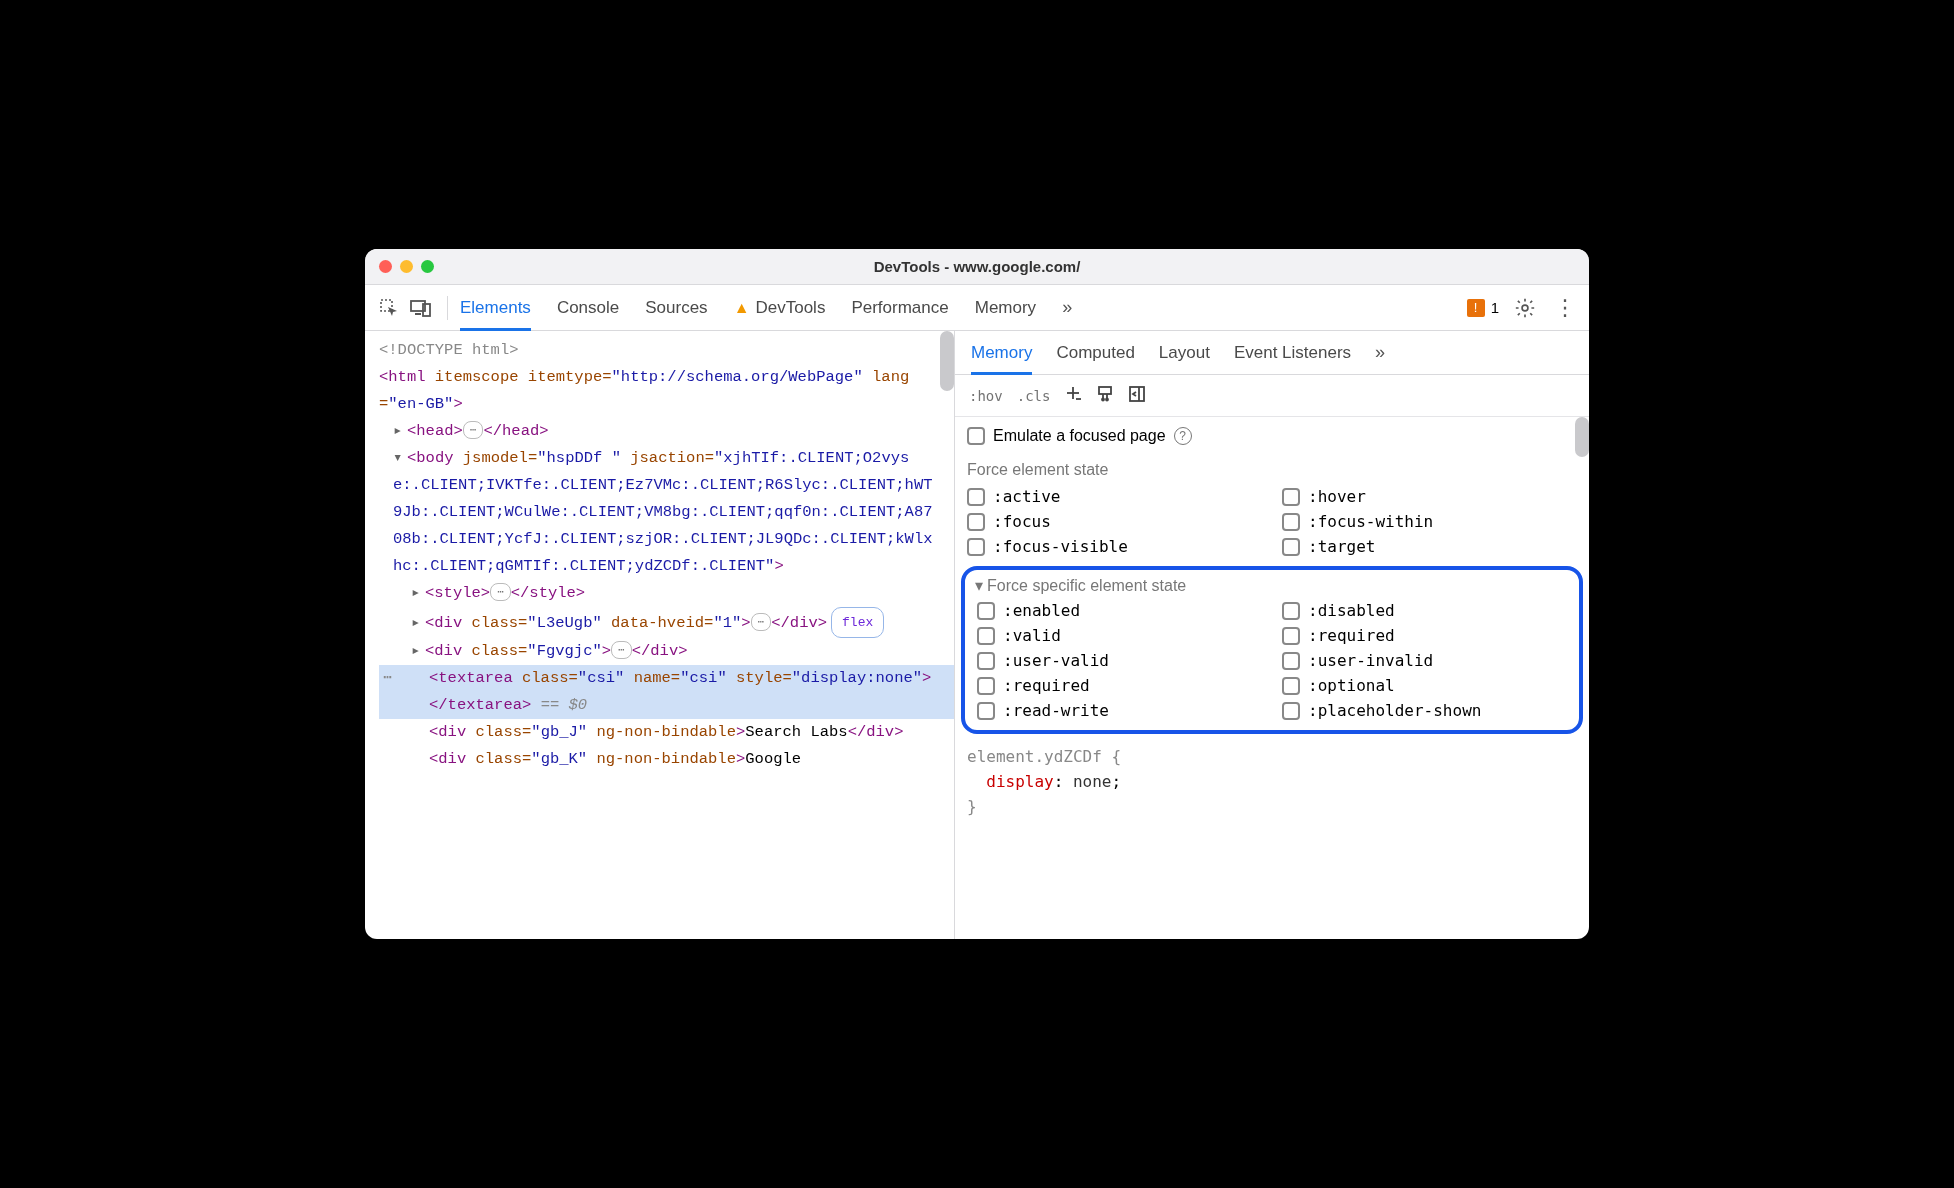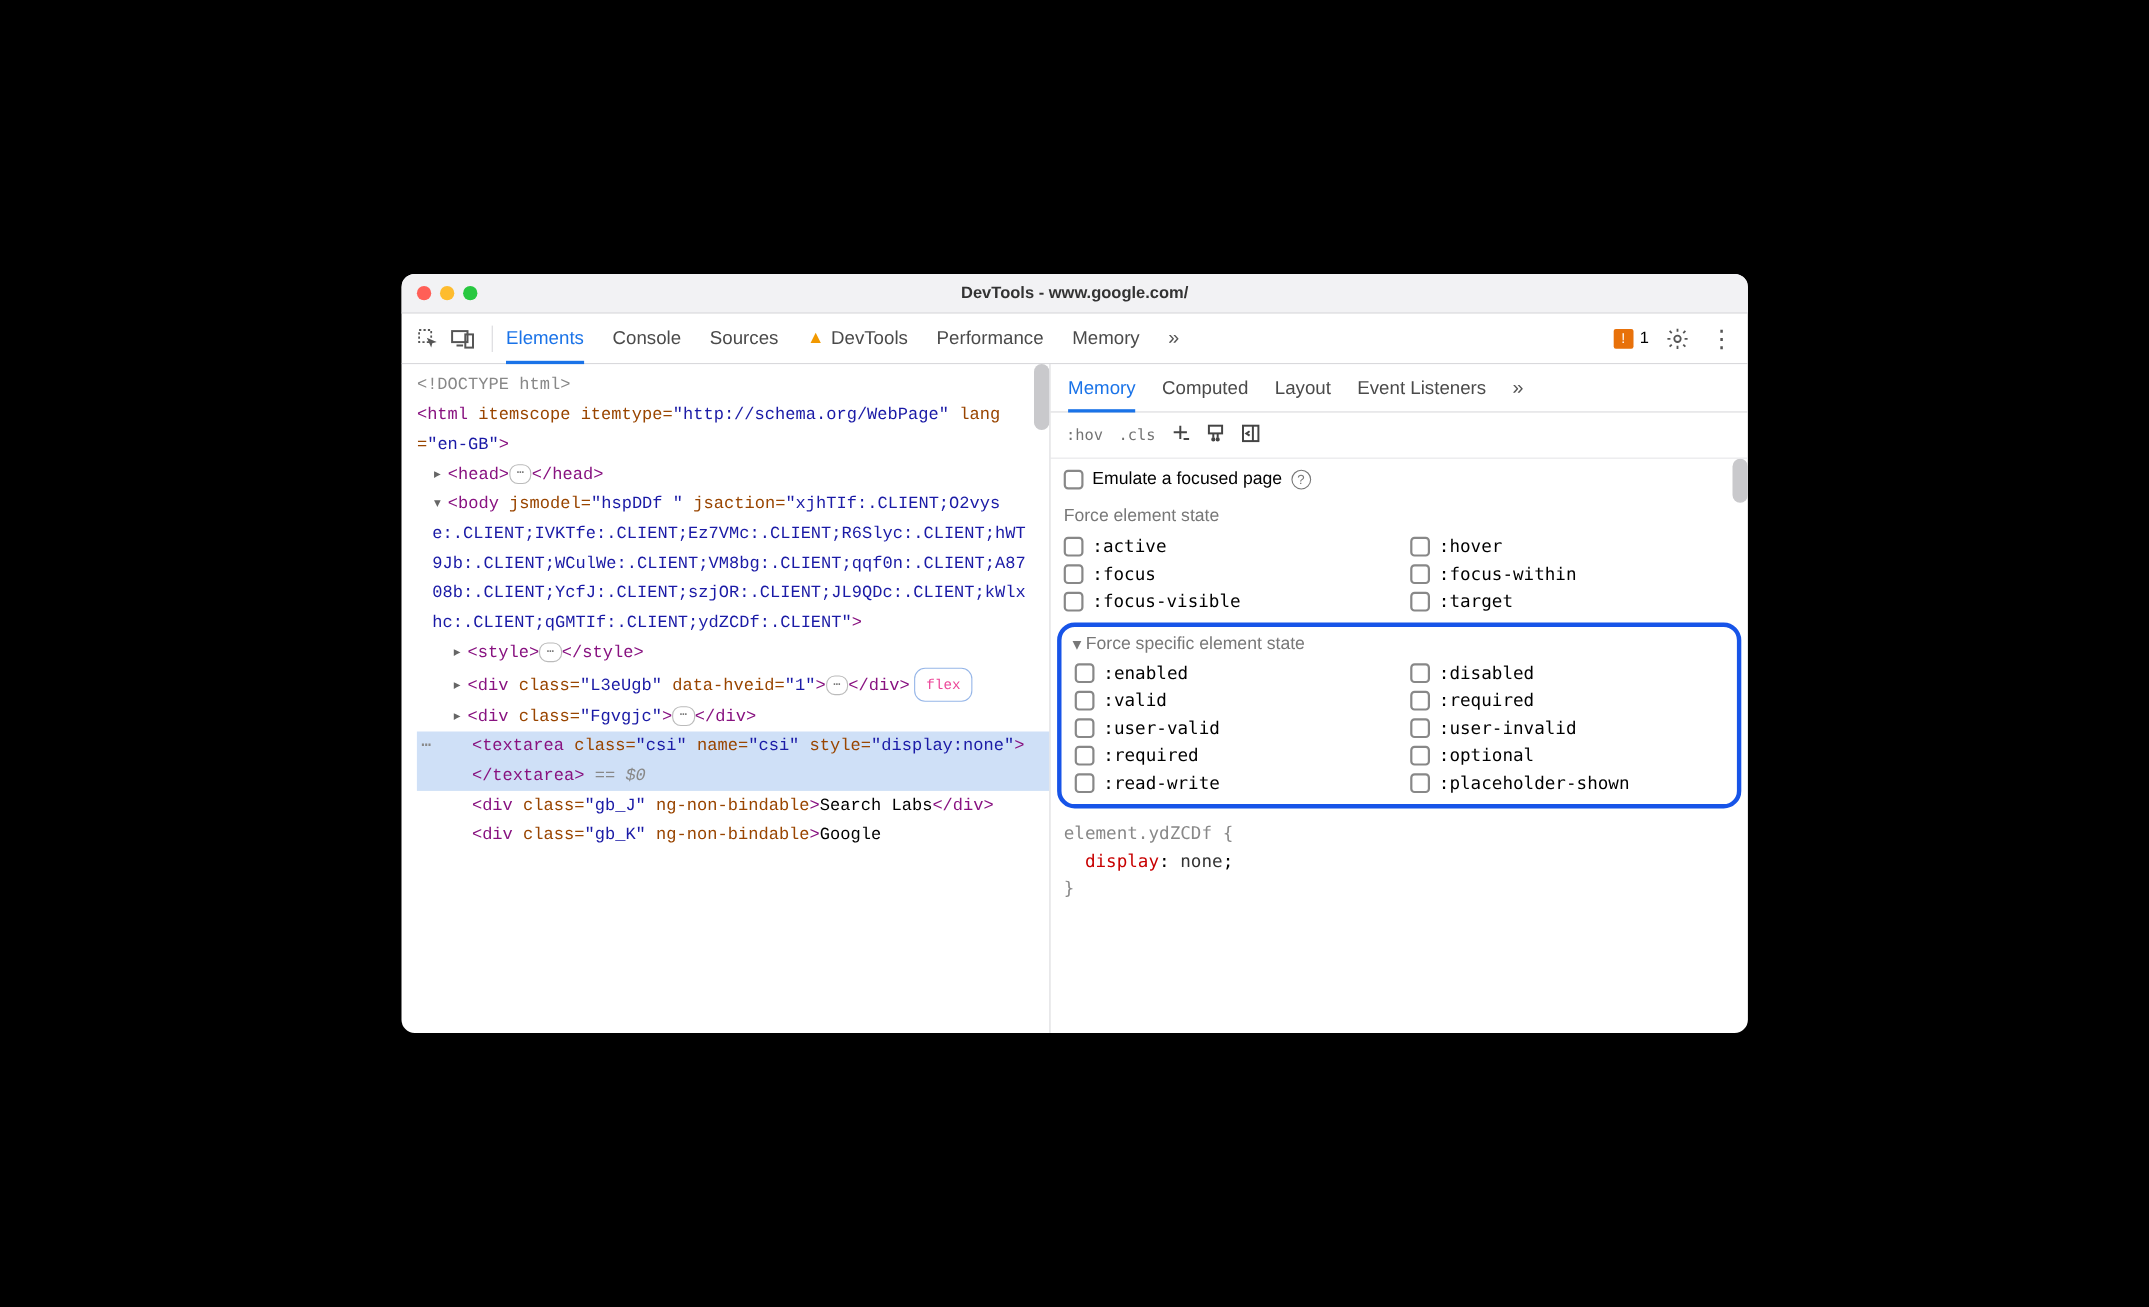--- a/index.html
+++ b/index.html
@@ -164,21 +164,21 @@
   border-radius: 8px;
   padding: 0 6px;
   font-size: 11px;
   line-height: 16px;
   vertical-align: 2px;
   color: #777;
 }
 .flex-pill {
   display: inline-block;
   border: 1px solid #96b6e8;
-  color: #ec4899;
+  color: #6d28d9;
   border-radius: 10px;
   padding: 1px 10px;
   font-size: 13px;
   vertical-align: 1px;
   margin-left: 4px;
 }
 .selected-row {
   background: #cfe0f7;
 }
 .selected-row-marker {

